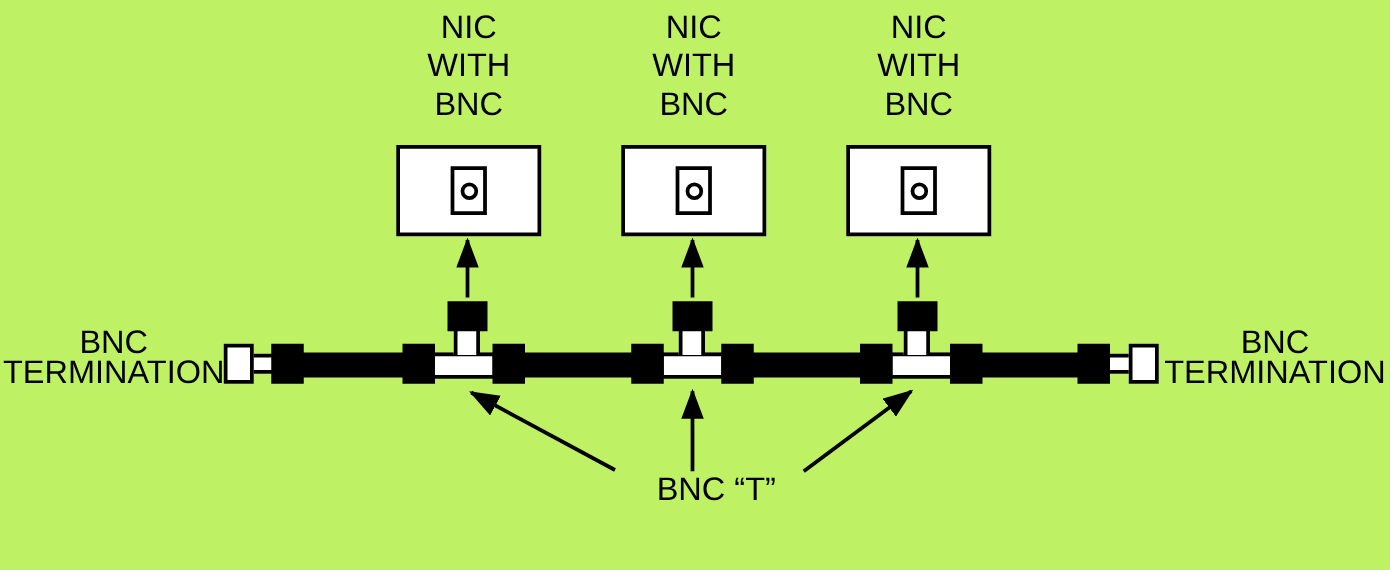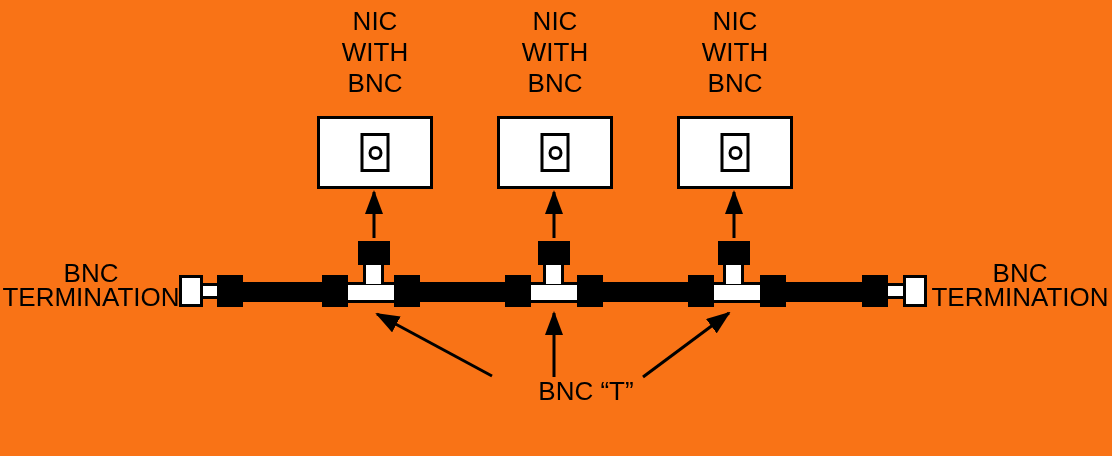--- a/index.html
+++ b/index.html
@@ -1,30 +1,30 @@
 <!DOCTYPE html>
 <html><head>
 <meta charset="utf-8">
 <style>
   html, body { margin: 0; padding: 0; background: #ffffff; }
   .canvas {
     position: relative;
     width: 1112px;
     height: 456px;
-    background: #f97316;
+    background: #bef264;
     font-family: "Liberation Sans", sans-serif;
     color: #000000;
     overflow: hidden;
   }
 
   
   .lbl { position: absolute; text-align: center; font-size: 26px; color: #000; }
   .nic-label { width: 140px; top: 6px; line-height: 31px; }
   .term-label { width: 220px; top: 261px; line-height: 24px; }
-  .t-label { width: 340px; top: 376px; line-height: 30px; left: 416px; }
+  .t-label { width: 340px; top: 376px; line-height: 30px; left: 403px; }
 
   
   .nic-box {
     position: absolute;
     top: 116px; width: 116px; height: 73px;
     border: 3px solid #000; background: #fff;
     box-sizing: border-box; z-index: 2;
   }
   .bnc-port {
     position: absolute; left: 50%; top: 14px; transform: translateX(-50%);

